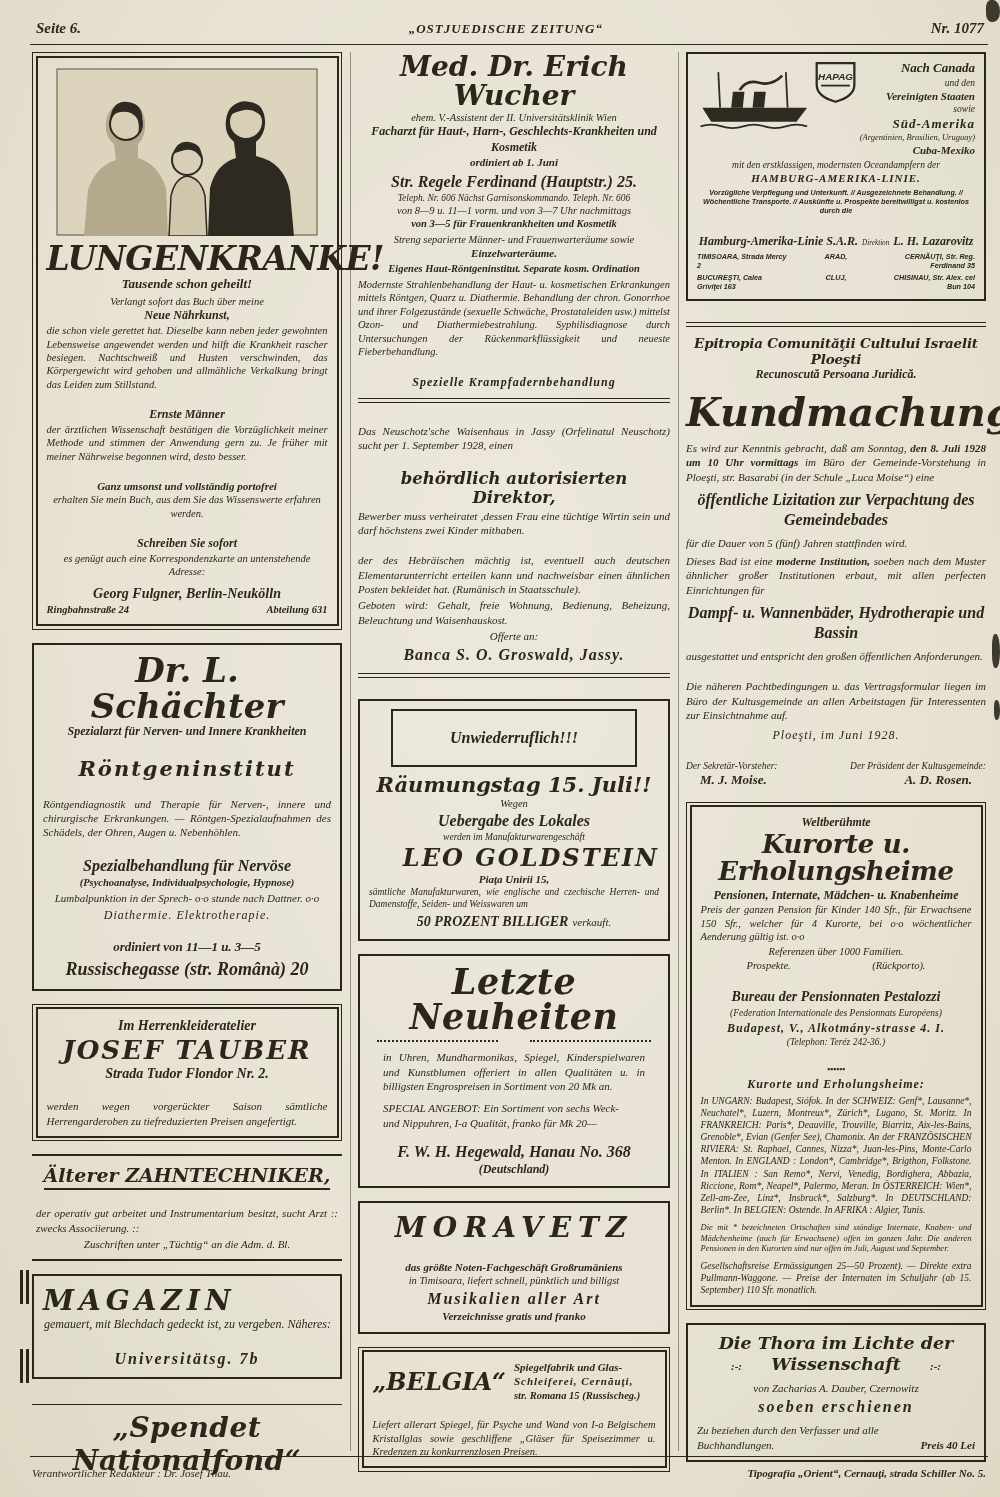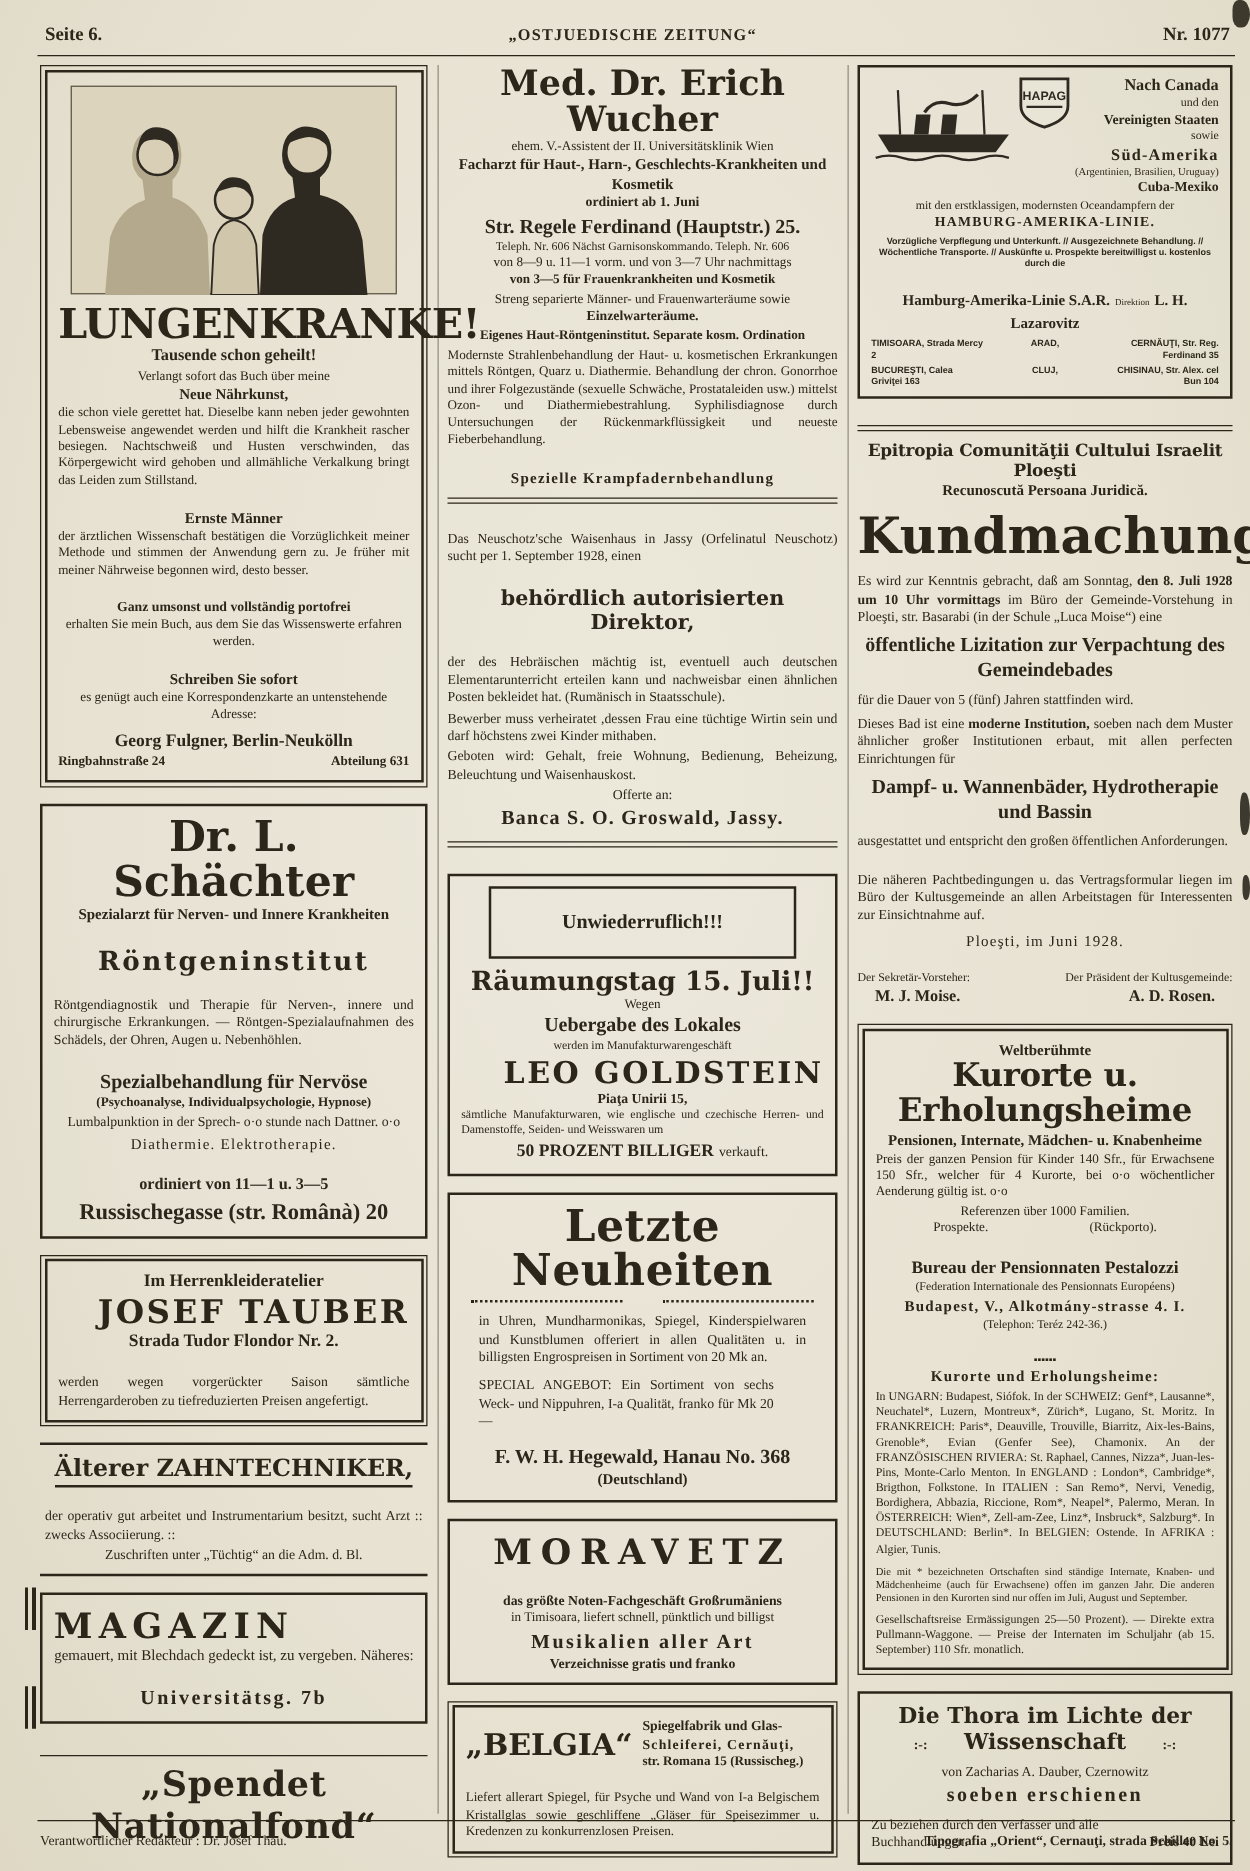--- a/index.html
+++ b/index.html
@@ -1,18 +1,18 @@
 <!DOCTYPE html>
 <html><head>
 <meta charset="utf-8">
 <style>
   html,body{margin:0;padding:0;}
   body{width:1000px;height:1497px;background:#a9a595;font-family:"Liberation Serif","DejaVu Serif",serif;}
   .page{position:relative;width:1000px;height:1497px;overflow:hidden;color:#2b2619;
-        background:radial-gradient(ellipse at 50% 40%, #ece8da 0%, #e7e2d2 60%, #ded8c5 100%);}
+        background:radial-gradient(ellipse at 50% 40%, #ece8da 0%, #e7e2d2 60%, #ded8c5 100%);font-style:italic;}
   
   .tc{text-align:center}.tj{text-align:justify}.tl{text-align:left}.tr{text-align:right}
   .b{font-weight:bold}
   .sans{font-family:"Liberation Sans","DejaVu Sans",sans-serif;}
   .f7{font-size:7.2px;line-height:1.25}.f8{font-size:8.5px;line-height:1.25}
   .f9{font-size:9.5px;line-height:1.28}.f10{font-size:10.5px;line-height:1.28}
   .f11{font-size:11px;line-height:1.3}.f12{font-size:12px;line-height:1.3}
   .f13{font-size:13px;line-height:1.3}.f14{font-size:14px;line-height:1.3}
   .f16{font-size:16px;line-height:1.25}.f18{font-size:18px;line-height:1.25}
   .ls1{letter-spacing:1px}.ls2{letter-spacing:2px}
@@ -29,21 +29,21 @@
   .ad{margin-bottom:13px;}
   .bx{border:2px solid #2b2619;padding:8px 9px;background:rgba(255,255,255,0.03);}
   .bx2{border:1px solid #2b2619;padding:2.5px;}
   .bx2>.in{border:2px solid #2b2619;padding:8px 9px;}
   .topbot{border-top:2px solid #2b2619;border-bottom:2px solid #2b2619;padding:8px 4px;}
   
   .hl{font-family:"DejaVu Serif",serif;font-weight:bold;}
   .hl-lungen{font-size:33px;letter-spacing:-0.5px;line-height:1.05;}
   .hl-schachter{font-size:34px;line-height:1.05;}
   .hl-roentgen{font-size:21px;letter-spacing:2px;}
-  .hl-tauber{font-size:26px;letter-spacing:2px;text-align:right;}
+  .hl-tauber{font-size:26px;letter-spacing:2px;}
   .hl-zahn{font-size:19px;border-bottom:2px solid #2b2619;display:inline-block;padding-bottom:2px;}
   .hl-magazin{font-size:28px;letter-spacing:5px;}
   .hl-fond{font-size:28px;letter-spacing:0.5px;}
   .hl-wucher{font-size:28px;line-height:1.05;}
   .hl-direktor{font-size:16.5px;}
   .hl-gold-name{font-size:24px;letter-spacing:2px;text-align:right;}
   .hl-raum{font-size:21px;}
   .hl-neu{font-size:35px;letter-spacing:0.5px;line-height:1.0;}
   .hl-moravetz{font-size:28px;letter-spacing:7px;}
   .hl-belgia{font-size:24px;}
@@ -177,22 +177,22 @@
         <div class="b f11">Einzelwarteräume.</div>
         <div class="b f10 mt2">Eigenes Haut-Röntgeninstitut. Separate kosm. Ordination</div>
         <div class="f10 tj mt2">Modernste Strahlenbehandlung der Haut- u. kosmetischen Erkrankungen mittels Röntgen, Quarz u. Diathermie. Behandlung der chron. Gonorrhoe und ihrer Folgezustände (sexuelle Schwäche, Prostataleiden usw.) mittelst Ozon- und Diathermiebestrahlung. Syphilisdiagnose durch Untersuchungen der Rückenmarkflüssigkeit und neueste Fieberbehandlung.</div>
         <div class="b f12 ls1 mt4">Spezielle Krampfadernbehandlung</div>
         <div class="hr2"></div>
       </section>
 
       <section class="ad">
         <div class="f11 tj">Das Neuschotz'sche Waisenhaus in Jassy (Orfelinatul Neuschotz) sucht per 1. September 1928, einen</div>
         <div class="hl hl-direktor tc mt4">behördlich autorisierten Direktor,</div>
+        <div class="f11 tj mt2">Bewerber muss verheiratet ,dessen Frau eine tüchtige Wirtin sein und darf höchstens zwei Kinder mithaben.</div>
         <div class="f11 tj mt4">der des Hebräischen mächtig ist, eventuell auch deutschen Elementarunterricht erteilen kann und nachweisbar einen ähnlichen Posten bekleidet hat. (Rumänisch in Staatsschule).</div>
-        <div class="f11 tj mt2">Bewerber muss verheiratet ,dessen Frau eine tüchtige Wirtin sein und darf höchstens zwei Kinder mithaben.</div>
         <div class="f11 tj mt2">Geboten wird: Gehalt, freie Wohnung, Bedienung, Beheizung, Beleuchtung und Waisenhauskost.</div>
         <div class="f11 tc mt2">Offerte an:</div>
         <div class="b f16 ls1 tc mt2">Banca S. O. Groswald, Jassy.</div>
         <div class="hr2"></div>
       </section>
 
       <section class="ad bx tc">
         <div class="bx" style="padding:17px 6px;margin:0 22px 5px">
           <span class="b f16">Unwiederruflich!!!</span>
         </div>

